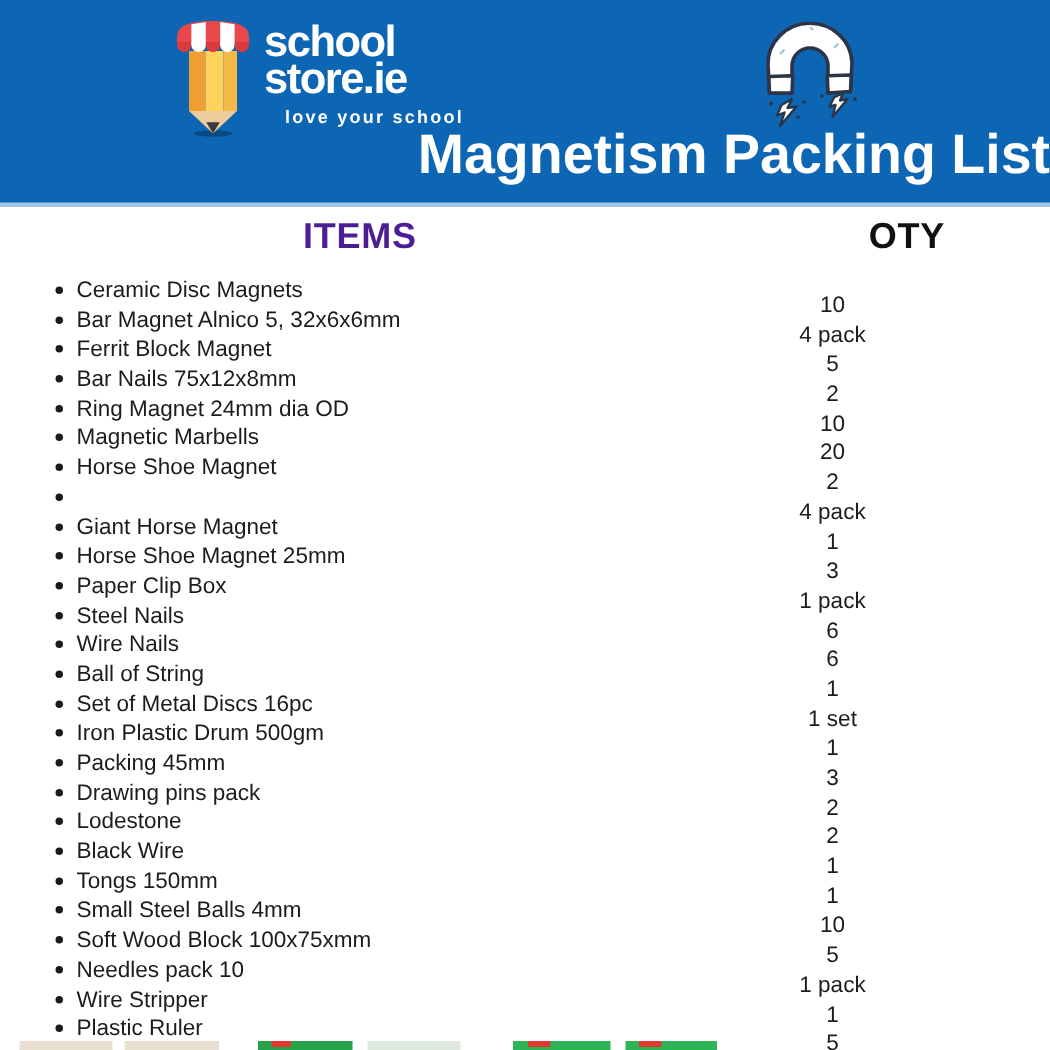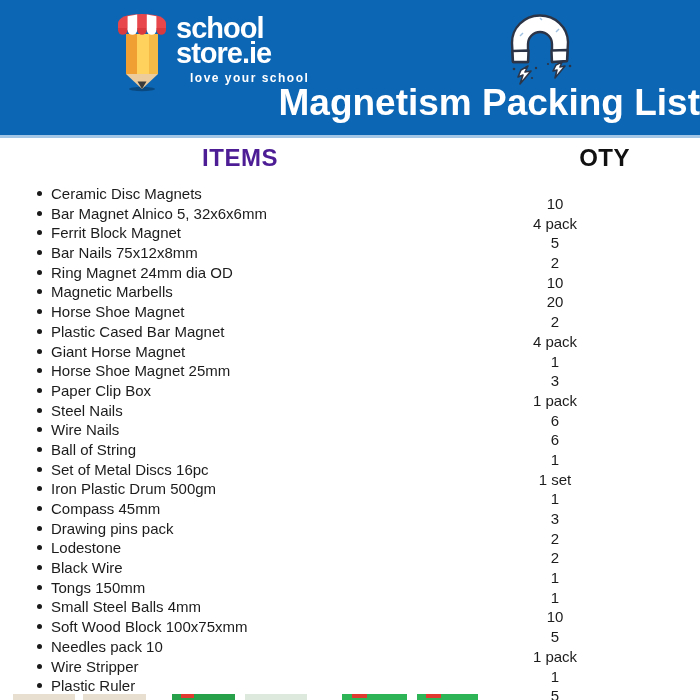--- a/index.html
+++ b/index.html
@@ -177,21 +177,20 @@
   </div>
 
   <div class="row">
     <span class="bullet"></span>
     <span class="item">Horse Shoe Magnet</span>
     <span class="qty">2</span>
   </div>
 
   <div class="row">
     <span class="bullet"></span>
-    <span class="item">Plastic Cased Bar Magnet</span>
     <span class="qty">4 pack</span>
   </div>
 
   <div class="row">
     <span class="bullet"></span>
     <span class="item">Giant Horse Magnet</span>
     <span class="qty">1</span>
   </div>
 
   <div class="row">
@@ -231,21 +230,21 @@
   </div>
 
   <div class="row">
     <span class="bullet"></span>
     <span class="item">Iron Plastic Drum 500gm</span>
     <span class="qty">1</span>
   </div>
 
   <div class="row">
     <span class="bullet"></span>
-    <span class="item">Compass 45mm</span>
+    <span class="item">Packing 45mm</span>
     <span class="qty">3</span>
   </div>
 
   <div class="row">
     <span class="bullet"></span>
     <span class="item">Drawing pins pack</span>
     <span class="qty">2</span>
   </div>
 
   <div class="row">

